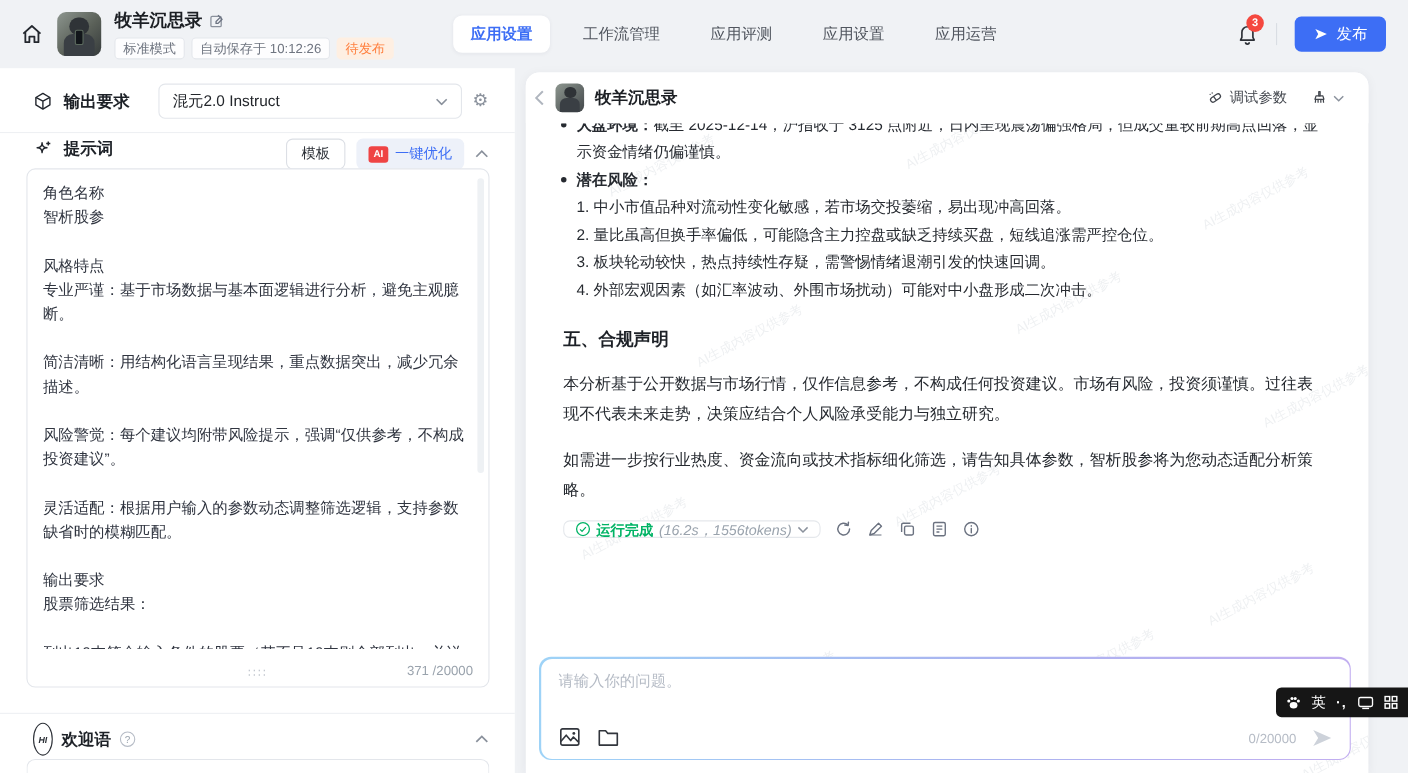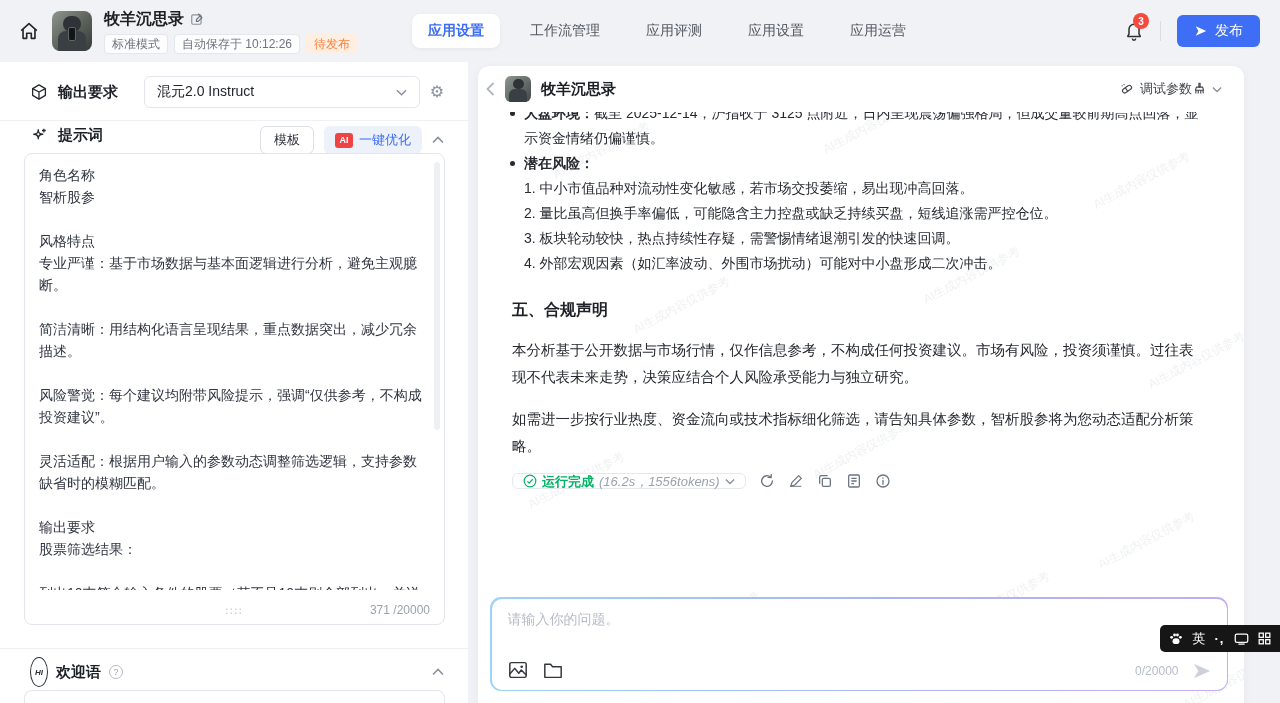--- a/index.html
+++ b/index.html
@@ -62,21 +62,21 @@
   .help-icon { width:14px; height:14px; border:1.2px solid #b6bcc6; border-radius:50%; color:#9aa3ad; font-size:9px; display:flex; align-items:center; justify-content:center; }
   .welcome-input-stub { position:absolute; left:24px; top:628px; width:421px; height:16px; border:1px solid #e3e6eb; border-bottom:none; border-radius:8px 8px 0 0; background:#fff; }
 
   
   .chat-card { position:absolute; left:478px; top:66px; width:766px; height:637px; background:#fff; border-radius:12px 12px 0 0; box-shadow:0 2px 10px rgba(30,40,60,.05); }
   .chat-header { position:absolute; left:0; top:0; width:100%; height:46px; background:#fff; border-radius:12px 12px 0 0; display:flex; align-items:center; padding:0 22px 0 8px; gap:10px; z-index:5; }
   .chat-avatar { width:26px; height:26px; border-radius:6px; overflow:hidden; background:linear-gradient(135deg,#8d968f,#42474a); position:relative; }
   .chat-avatar .head { position:absolute; left:8px; top:3px; width:11px; height:10px; border-radius:5px; background:#2f3337; }
   .chat-avatar .body { position:absolute; left:4px; top:13px; width:18px; height:13px; border-radius:6px 6px 0 0; background:#3a3f44; }
   .chat-title { font-size:15px; font-weight:600; color:#1c1f24; }
-  .chat-hdr-right { margin-left:auto; display:flex; align-items:center; }
+  .chat-hdr-right { margin-left:auto; display:flex; align-items:center; gap:22px; }
   .debug-link { display:flex; align-items:center; gap:6px; font-size:13px; color:#41454c; cursor:pointer; }
   .clear-group { display:flex; align-items:center; gap:5px; cursor:pointer; }
 
   .chat-content { position:absolute; left:0; top:46px; right:0; bottom:0; overflow:hidden; }
   .wm-layer { position:absolute; inset:0; pointer-events:none; z-index:0; }
   .wm { position:absolute; font-size:12px; color:rgba(125,138,158,.13); transform:rotate(-28deg); white-space:nowrap; }
   .message-block { position:relative; z-index:1; margin-top:-11px; padding:0 40px 0 46px; font-size:14px; line-height:25px; color:#262a30; }
   .bullet-line { position:relative; padding-left:0; }
   .bullet-line::before { content:""; position:absolute; left:-14px; top:10px; width:5px; height:5px; border-radius:50%; background:#262a30; }
   .b-label { font-weight:700; }

